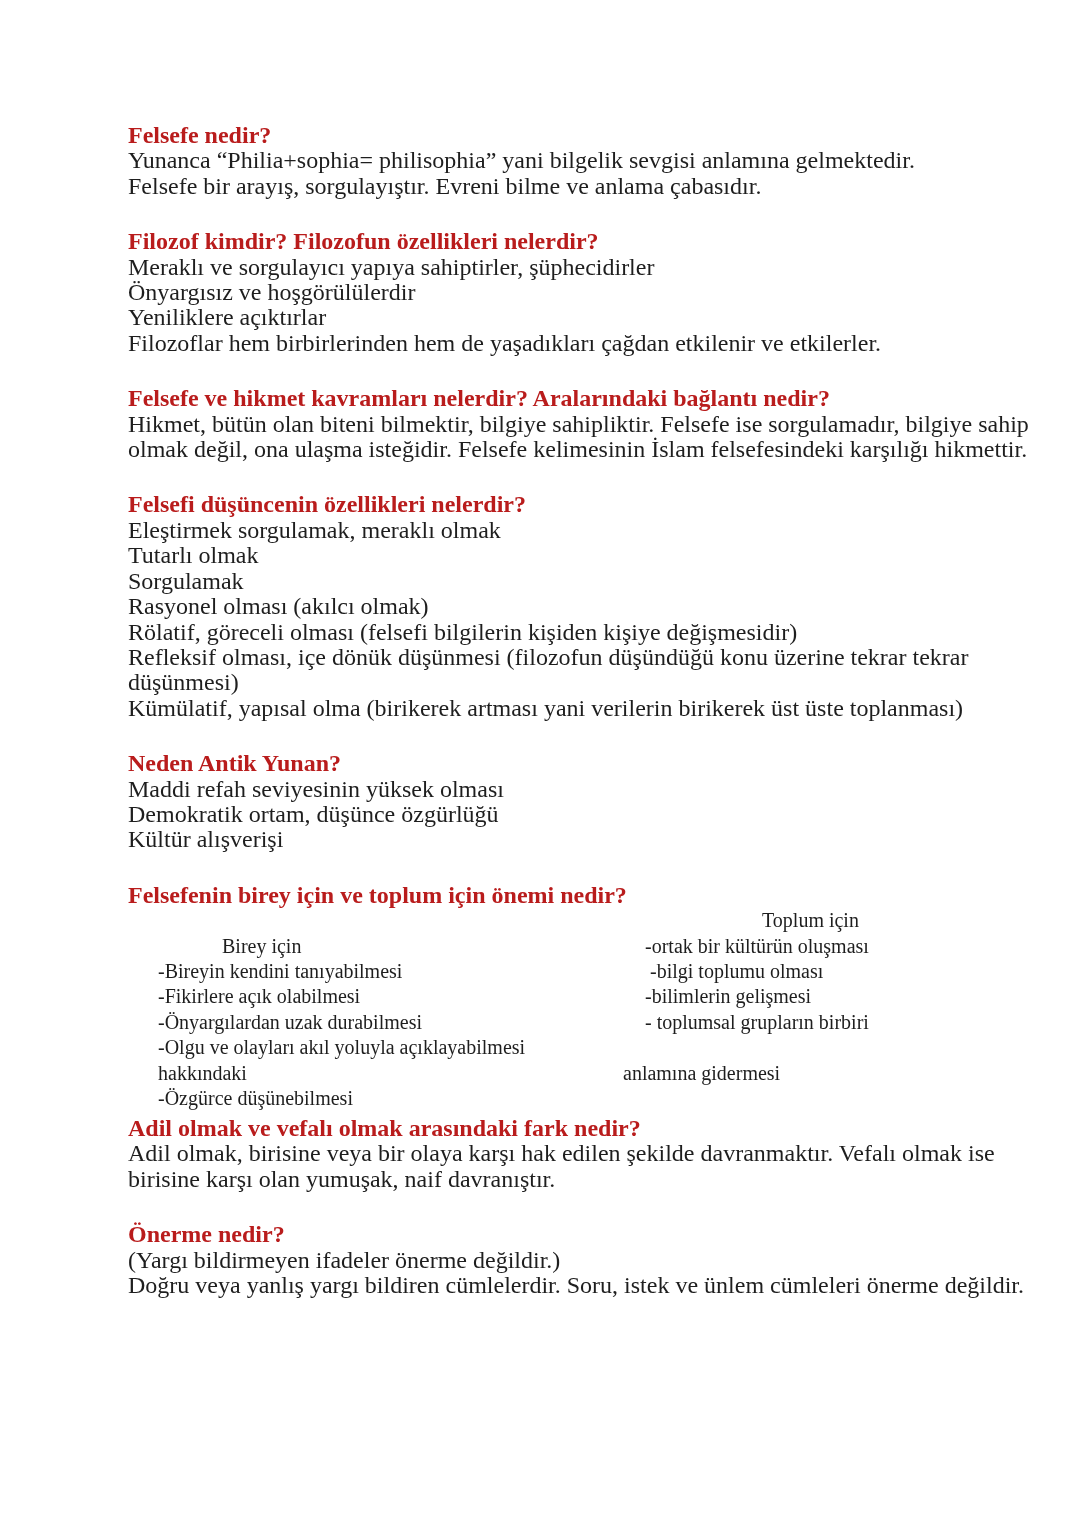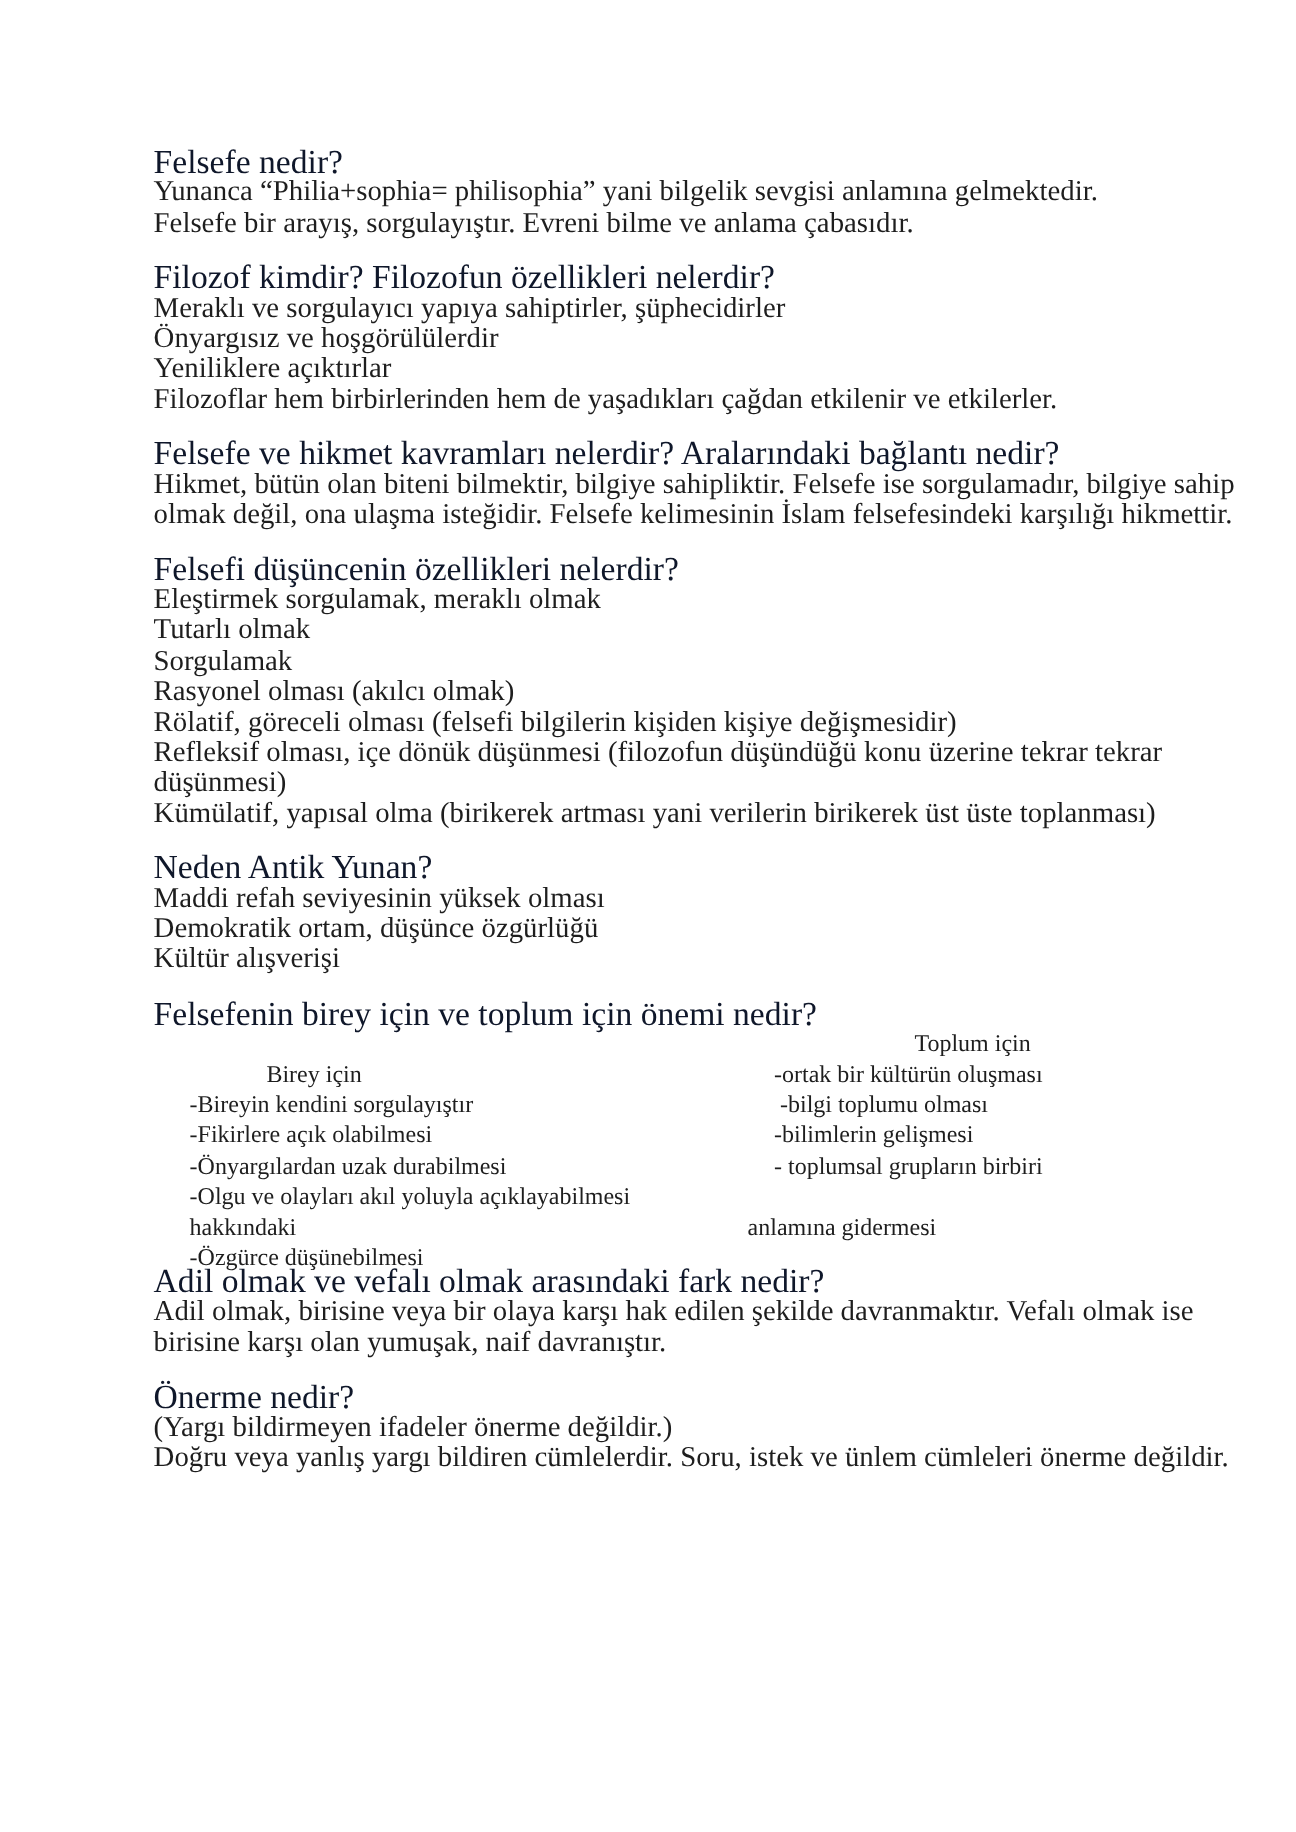--- a/index.html
+++ b/index.html
@@ -10,27 +10,27 @@
     overflow: hidden;
     font-family: "Liberation Serif", serif;
     color: #1e1e1e;
   }
   .page {
     box-sizing: border-box;
     width: 1080px;
     height: 1527px;
     padding: 123px 50px 0 128px;
   }
-  .section + .section { margin-top: 20px; }
+  .section + .section { margin-top: 30px; }
   .heading {
     margin: 0;
-    font-size: 28px;
-    font-weight: normal;
+    font-size: 24px;
+    font-weight: bold;
     line-height: 25.4px;
-    color: #0f172a;
+    color: #b91c1c;
     white-space: pre;
   }
   .line {
     margin: 0;
     font-size: 24px;
     line-height: 25.4px;
     white-space: pre;
   }
   .cols-row {
     position: relative;
@@ -89,21 +89,21 @@
     <p class="line">Kültür alışverişi</p>
   </section>
 
   <section class="section">
     <h2 class="heading">Felsefenin birey için ve toplum için önemi nedir?</h2>
     <div class="cols-row">
       <span class="col-left indent">Birey için</span>
       <span class="col-right header">Toplum için</span>
     </div>
     <div class="cols-row">
-      <span class="col-left">-Bireyin kendini sorgulayıştır</span>
+      <span class="col-left">-Bireyin kendini tanıyabilmesi</span>
       <span class="col-right">-ortak bir kültürün oluşması</span>
     </div>
     <div class="cols-row">
       <span class="col-left">-Fikirlere açık olabilmesi</span>
       <span class="col-right"> -bilgi toplumu olması</span>
     </div>
     <div class="cols-row">
       <span class="col-left">-Önyargılardan uzak durabilmesi</span>
       <span class="col-right">-bilimlerin gelişmesi</span>
     </div>

